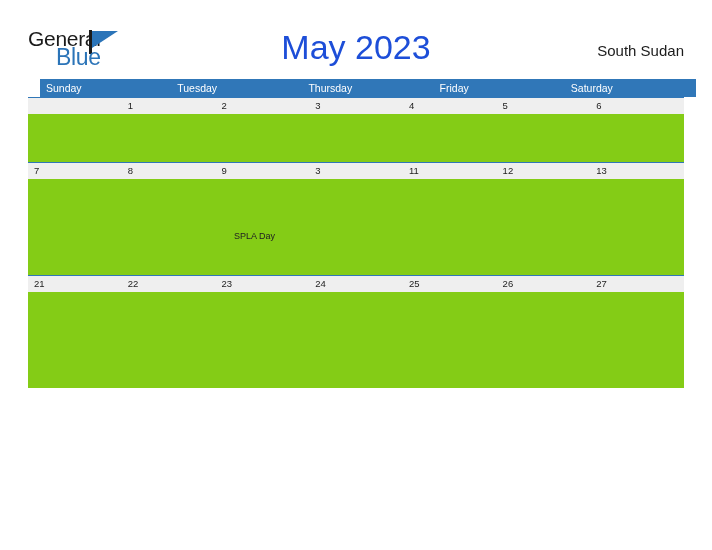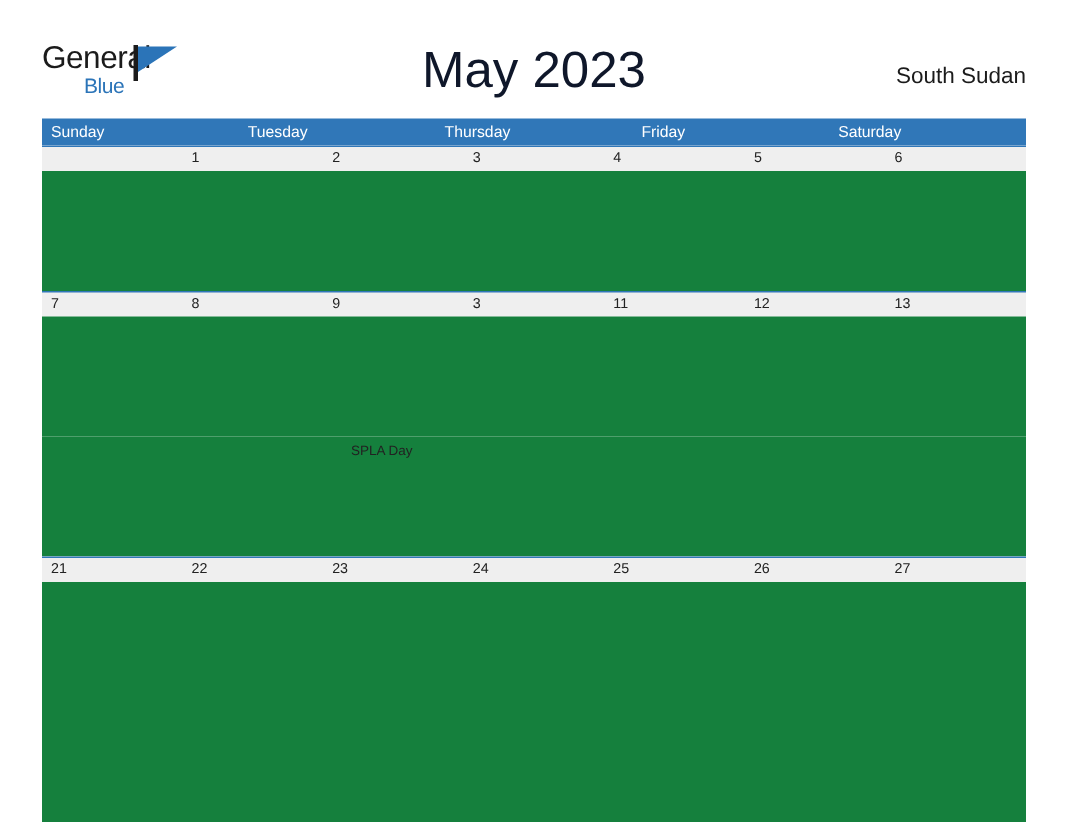--- a/index.html
+++ b/index.html
@@ -44,21 +44,21 @@
     letter-spacing: -0.3px;
     color: #1b1b1b;
     font-family: "Liberation Sans", sans-serif;
     line-height: 22px;
     white-space: nowrap;
   }
   .logo-blue {
     position: absolute;
     left: 28px;
     top: 18px;
-    font-size: 14px;
+    font-size: 23px;
     letter-spacing: -0.3px;
     color: #2b74b8;
     font-family: "Liberation Sans", sans-serif;
     line-height: 22px;
     white-space: nowrap;
   }
   .logo-flag {
     position: absolute;
     left: 61px;
     top: 2px;
@@ -83,21 +83,21 @@
     border-bottom: 17px solid transparent;
   }
 
   .title {
     position: absolute;
     left: 0px;
     top: 0px;
     width: 656px;
     text-align: center;
     font-size: 34px;
-    color: #0f172a;
+    color: #1d4ed8;
     font-family: "Liberation Sans", sans-serif;
     line-height: 46px;
     letter-spacing: 0px;
   }
   .country {
     position: absolute;
     right: 0px;
     top: 18px;
     font-size: 15px;
     color: #1b1b1b;
@@ -111,20 +111,21 @@
     position: absolute;
     left: 28px;
     top: 79px;
     width: 656px;
   }
   .weekday-row {
     display: flex;
     width: 656px;
     background: #3077b8;
     height: 18px;
+    margin-left: 12px;
   }
   .weekday {
     flex: 1 1 0;
     color: #ffffff;
     font-size: 10.5px;
     line-height: 18px;
     padding-left: 6px;
     box-sizing: border-box;
     font-family: "Liberation Sans", sans-serif;
     white-space: nowrap;
@@ -147,22 +148,22 @@
     font-size: 9.5px;
     line-height: 16px;
     color: #222222;
     padding-left: 6px;
     box-sizing: border-box;
     font-family: "Liberation Sans", sans-serif;
   }
   .event-band {
     display: flex;
     width: 656px;
-    height: 80px;
-    background: #15803d;
+    height: 48px;
+    background: #84cc16;
     gap: 44px;
   }
   .event-cell {
     flex: 1 1 0;
     padding-left: 6px;
     padding-top: 3px;
     box-sizing: border-box;
     font-size: 9px;
     line-height: 12px;
     color: #222222;

